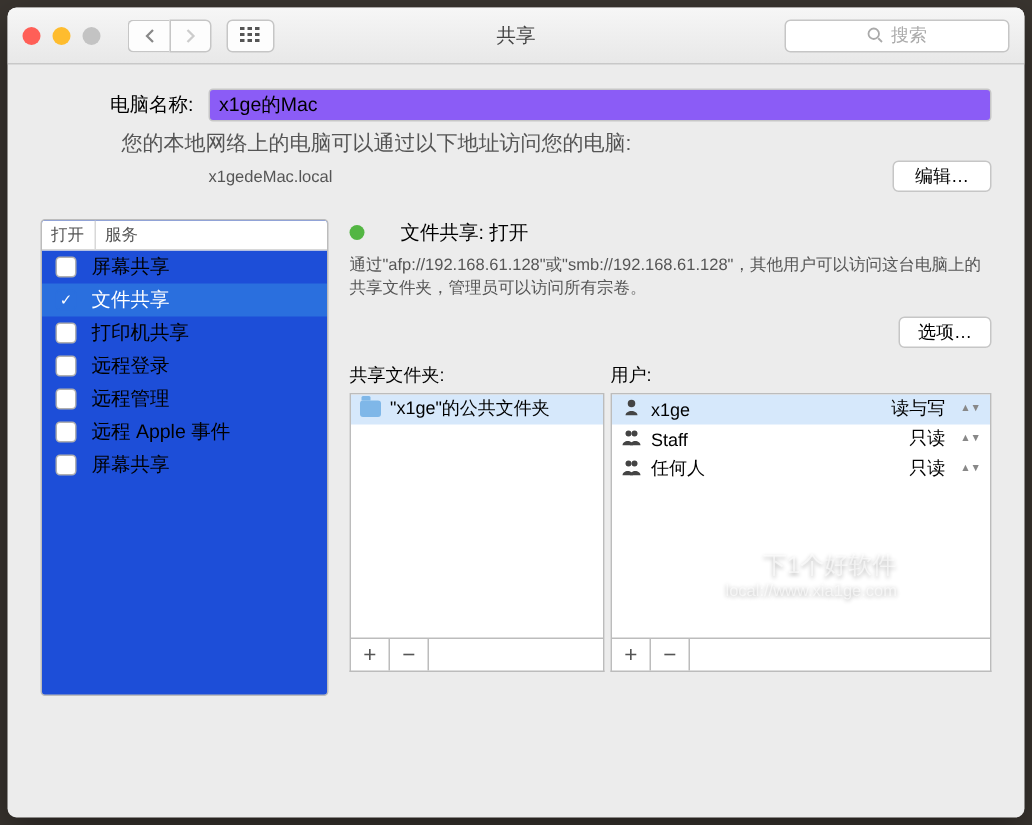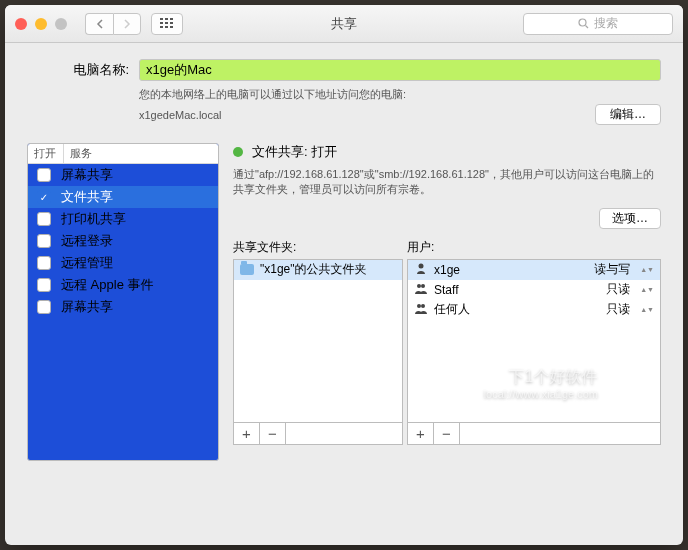--- a/index.html
+++ b/index.html
@@ -68,28 +68,28 @@
   border-radius: 4px;
   display: flex; align-items: center; justify-content: center;
   color: #aaa; gap: 5px;
   font-size: 12px;
 }
 .content { padding: 16px 22px; flex: 1; }
 .name-row { display: flex; align-items: center; gap: 10px; margin-bottom: 6px; }
 .name-label { width: 102px; text-align: right; font-size: 13px; }
 .name-input {
   flex: 1; height: 22px;
-  background: #bef264;
+  background: #8b5cf6;
   border: 1px solid #c6c6c6;
   border-radius: 3px;
   padding: 0 6px;
   font-size: 13px;
   display: flex; align-items: center;
 }
-.desc-row { margin-left: 112px; margin-bottom: 2px; font-size: 11px; color: #555; }
+.desc-row { margin-left: 54px; margin-bottom: 2px; font-size: 14px; color: #555; }
 .hostname-row { margin-left: 112px; display: flex; align-items: center; font-size: 11px; color: #555; }
 .edit-btn {
   margin-left: auto;
   height: 21px; padding: 0 14px;
   background: #fff;
   border: 1px solid #c6c6c6;
   border-radius: 4px;
   font-size: 12px;
 }
 .main-area { display: flex; gap: 14px; margin-top: 18px; }
@@ -117,21 +117,21 @@
 .checkbox {
   width: 14px; height: 14px;
   border: 1px solid #b0b0b0;
   border-radius: 3px;
   background: #fff;
   display: flex; align-items: center; justify-content: center;
   font-size: 10px;
 }
 .checkbox.checked { background: #2a6fde; border-color: #2a6fde; color: #fff; }
 .right-panel { flex: 1; }
-.status-row { display: flex; align-items: center; gap: 9px; margin-bottom: 6px; }
+.status-row { display: flex; align-items: center; gap: 24px; margin-bottom: 6px; }
 .status-dot { width: 10px; height: 10px; border-radius: 50%; background: #53b643; }
 .status-text { font-size: 13px; }
 .status-desc { font-size: 11px; color: #555; line-height: 1.4; margin-bottom: 10px; }
 .options-row { display: flex; justify-content: flex-end; margin-bottom: 10px; }
 .options-btn {
   height: 21px; padding: 0 12px;
   background: #fff;
   border: 1px solid #c6c6c6;
   border-radius: 4px;
   font-size: 12px;

